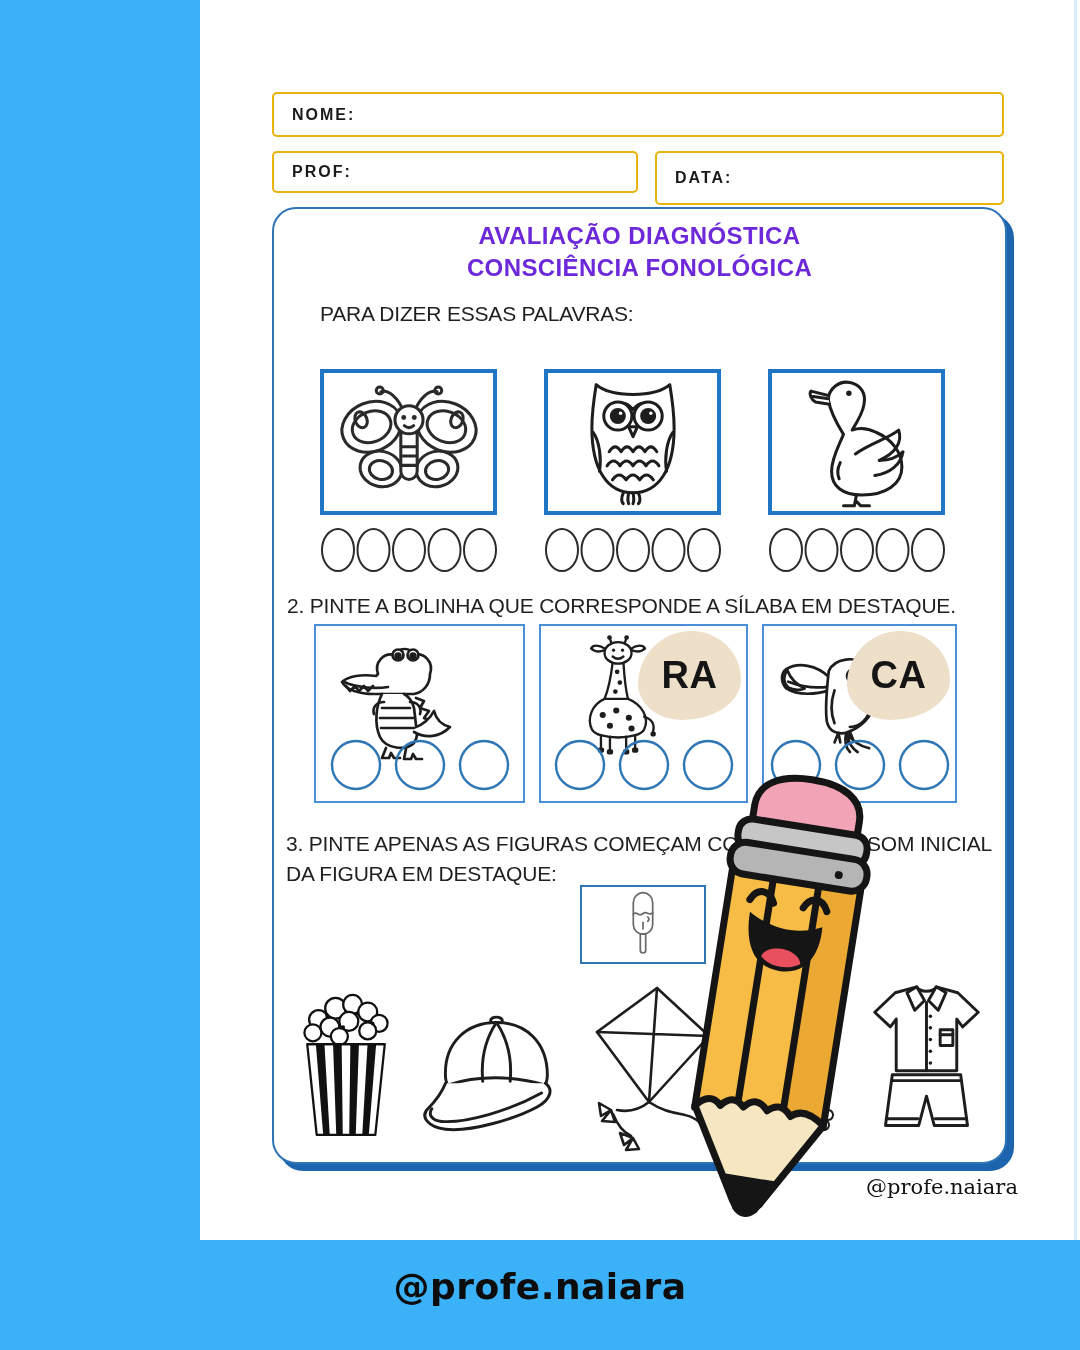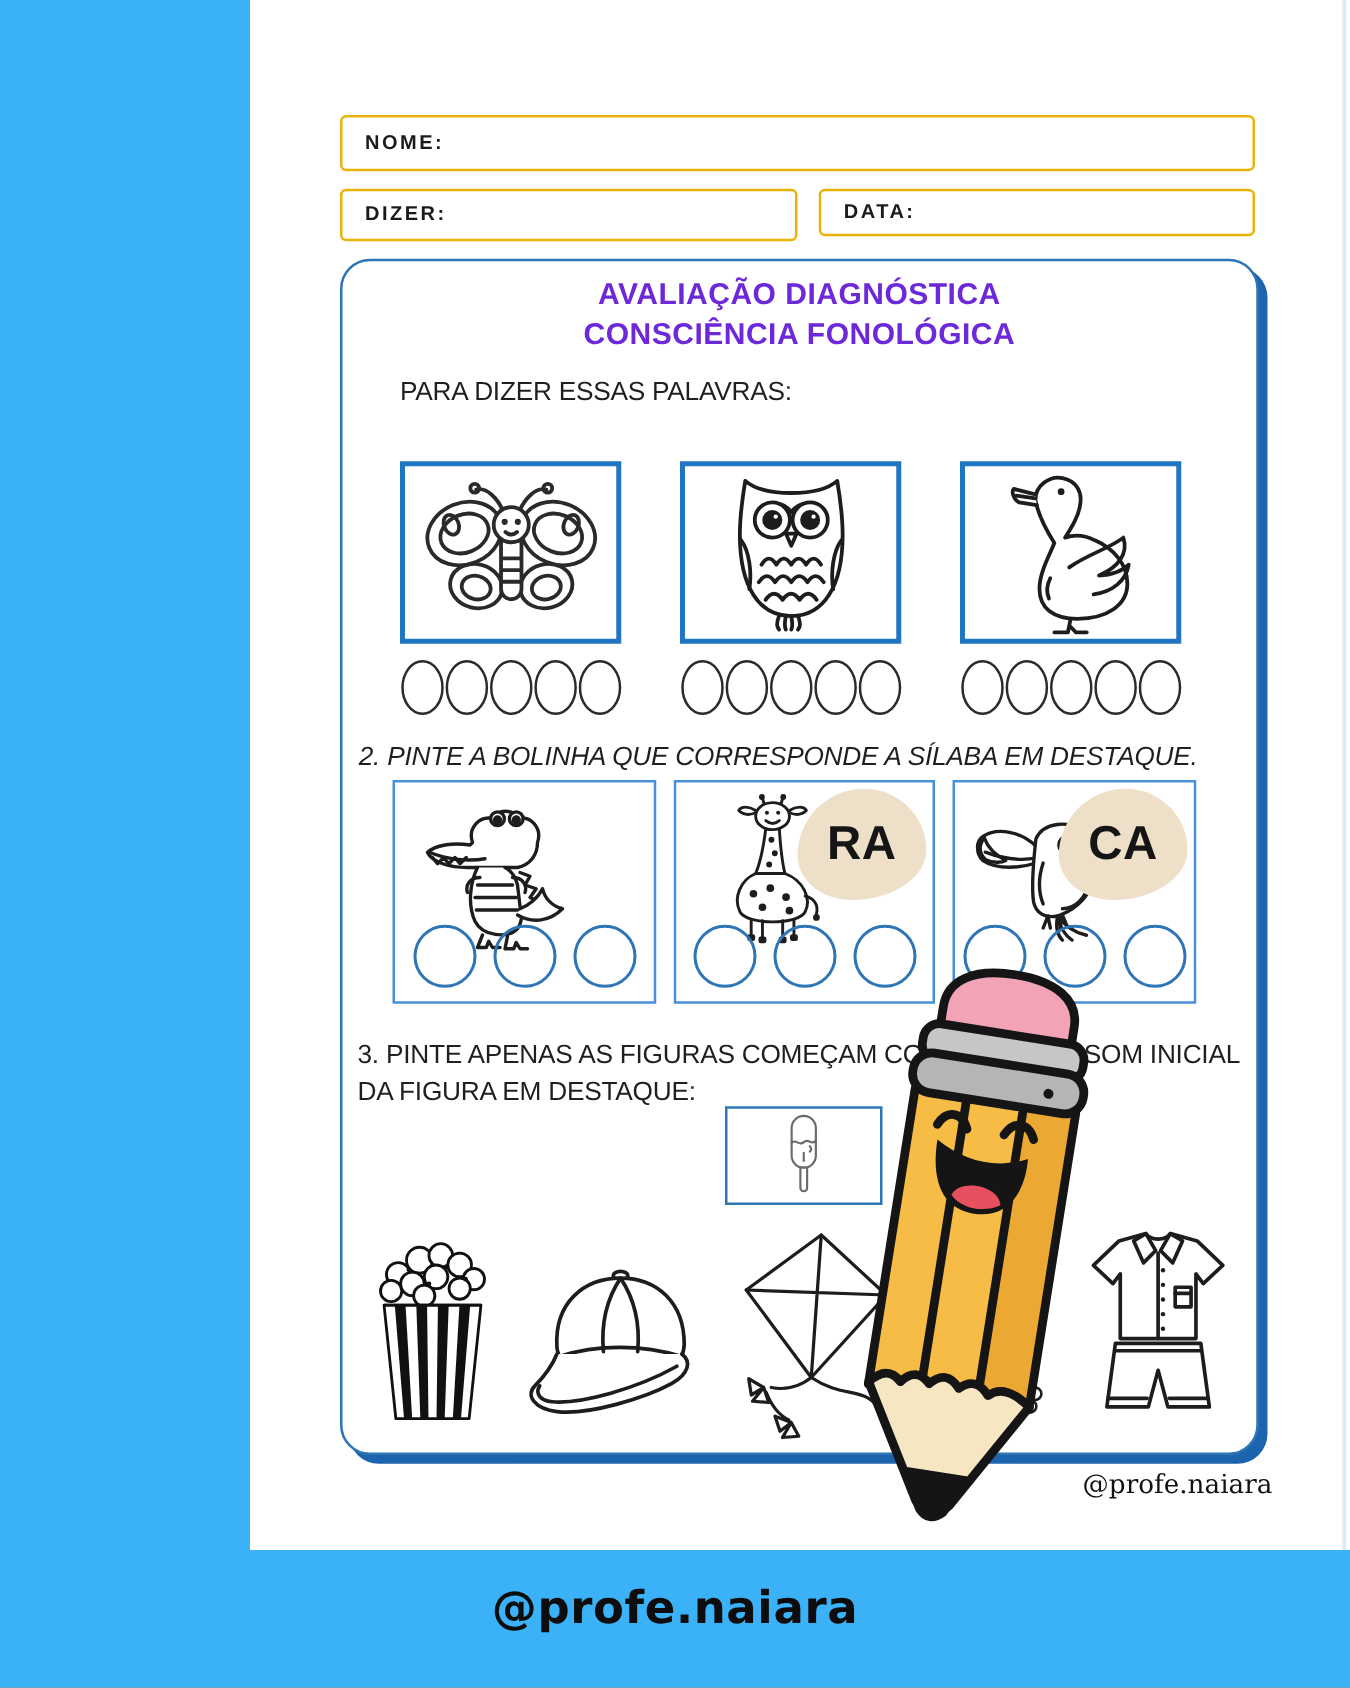--- a/index.html
+++ b/index.html
@@ -19,37 +19,37 @@
   .field {
     position:absolute; background:#fff;
     border:2px solid #eab308; border-radius:5px;
   }
   .field-label {
     position:absolute; left:18px; top:50%; transform:translateY(-50%);
     font-size:16px; font-weight:700; letter-spacing:2px; color:#1a1a1a;
   }
   .field-nome { left:72px; top:92px;  width:732px; height:45px; }
   .field-prof { left:72px; top:151px; width:366px; height:42px; }
-  .field-data { left:455px; top:151px; width:349px; height:38px; }
+  .field-data { left:455px; top:151px; width:349px; height:54px; }
 
   
   .frame {
     position:absolute; left:72px; top:207px; width:735px; height:957px;
     background:#fff; border:2.5px solid #2E75B6; border-radius:24px;
     box-shadow:7px 7px 0 0 #1D64AE;
   }
   .title { position:absolute; left:0; width:100%; text-align:center;
     font-size:24px; font-weight:700; letter-spacing:.4px; color:#6d28d9; }
   .title-1 { top:13px; }
   .title-2 { top:45px;text-align:center; }
 
   .instr { position:absolute; font-size:21px; color:#1f1f1f; letter-spacing:-.2px; line-height:30px; }
   .q1-instr { left:27px; top:90px; }
   .q1-instr .line2 { padding-left:19px; }
-  .q2-instr { left:13px; top:382px;font-style:italic; }
+  .q2-instr { left:13px; top:382px; }
   .q3-instr { left:12px; top:620px; }
 
   .img-box {
     position:absolute; top:160px; height:146px; width:177px;
     border:4px solid #2176C4; background:#fff;
     display:flex; align-items:center; justify-content:center;
   }
   .imgbox-1 { left:46px; } .imgbox-2 { left:270px; } .imgbox-3 { left:494px; }
 
   .circles-row { position:absolute; top:318px; width:178px; height:46px; }
@@ -96,21 +96,21 @@
 </head>
 <body>
 
 <div class="canvas">
   <div class="page">
 
     <div class="field field-nome">
       <span class="field-label">NOME:</span>
     </div>
     <div class="field field-prof">
-      <span class="field-label">DIZER:</span>
+      <span class="field-label">PROF:</span>
     </div>
     <div class="field field-data">
       <span class="field-label">DATA:</span>
     </div>
 
     <div class="frame">
       <div class="title title-1">AVALIAÇÃO DIAGNÓSTICA</div>
       <div class="title title-2">CONSCIÊNCIA FONOLÓGICA</div>
 
       <div class="instr q1-instr">

